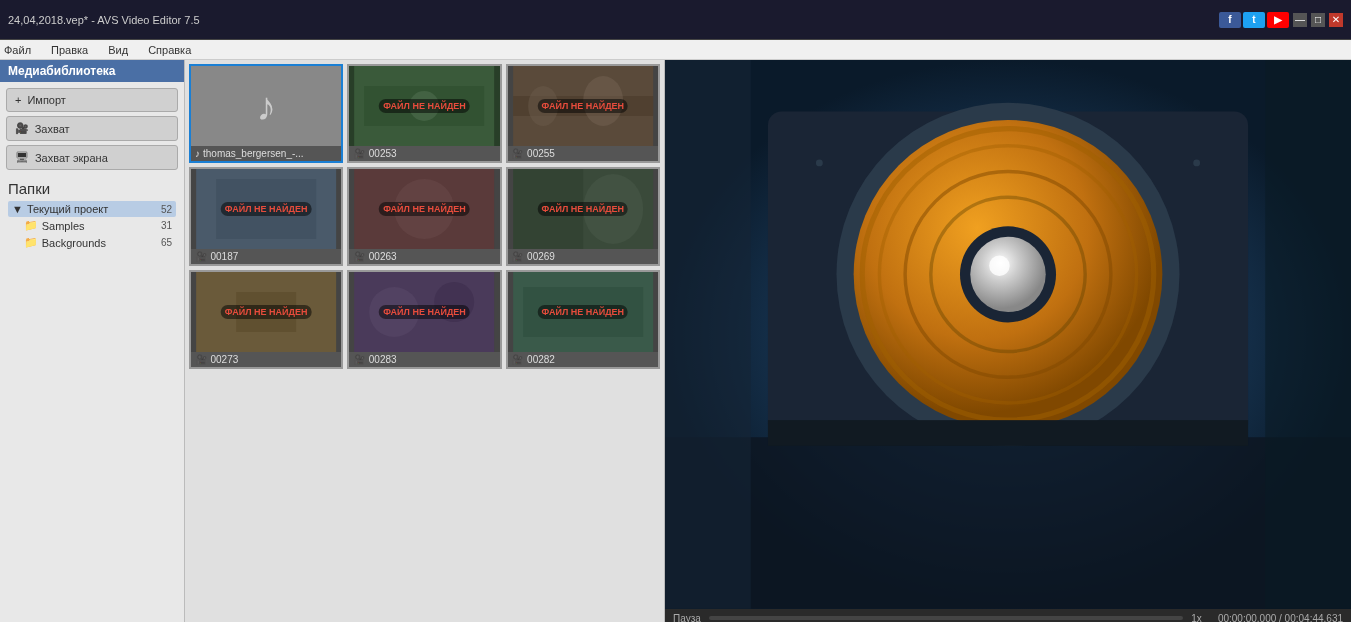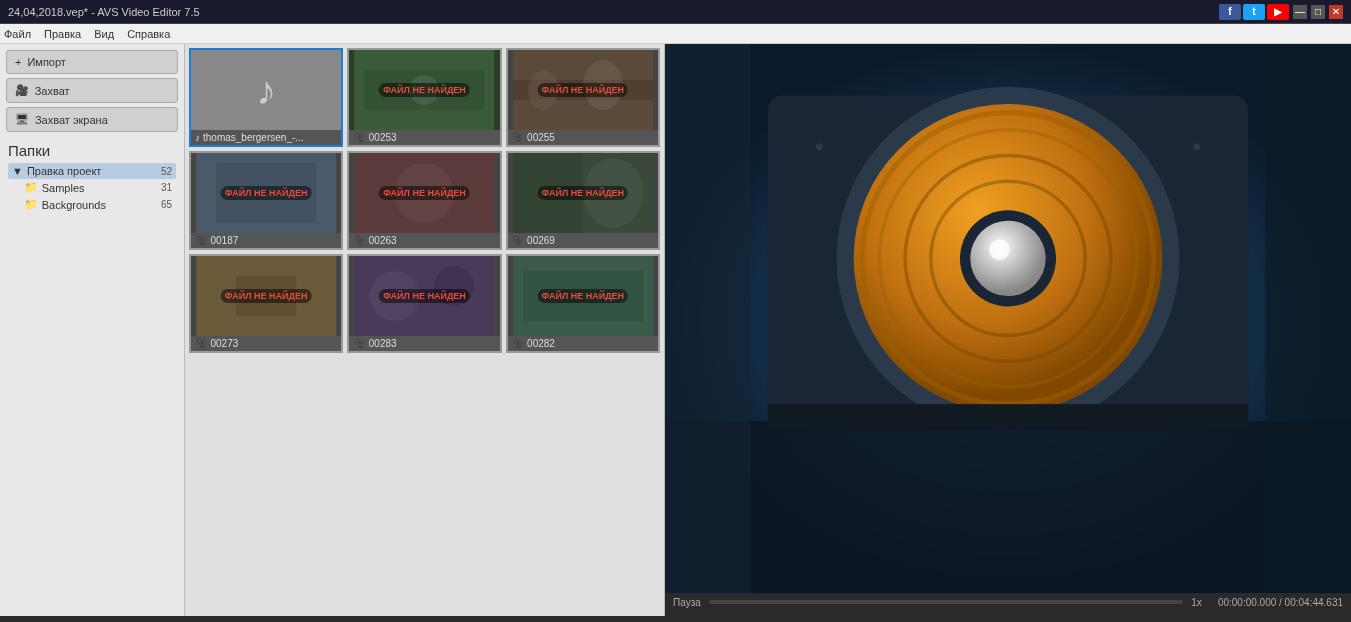--- a/index.html
+++ b/index.html
@@ -1,33 +1,33 @@
 <!DOCTYPE html>
 <html><head>
   <meta charset="utf-8">
   <style>
     * { box-sizing: border-box; margin: 0; padding: 0; }
     body { font-family: 'Segoe UI', Tahoma, Arial, sans-serif; font-size: 12px; background: #2b2b2b; color: #fff; overflow: hidden; width: 1351px; height: 622px; }
     
     
-    #titlebar { background: #1a1a2e; height: 24px; display: flex; align-items: center; justify-content: space-between; padding: 4px 8px; border-bottom: 1px solid #444; }
+    #titlebar { background: #1a1a2e; height: 40px; display: flex; align-items: center; justify-content: space-between; padding: 4px 8px; border-bottom: 1px solid #444; }
     #titlebar .title { color: #ccc; font-size: 11px; }
     #titlebar .controls { display: flex; gap: 4px; align-items: center; }
     #titlebar .win-btn { width: 14px; height: 14px; border: none; cursor: pointer; font-size: 10px; display: flex; align-items: center; justify-content: center; }
     #titlebar .min-btn { background: #555; color: #fff; }
     #titlebar .max-btn { background: #555; color: #fff; }
     #titlebar .close-btn { background: #c0392b; color: #fff; }
     #titlebar .social { display: flex; gap: 2px; }
     #titlebar .social span { width: 22px; height: 16px; display: flex; align-items: center; justify-content: center; font-size: 10px; font-weight: bold; border-radius: 2px; }
     .fb { background: #3b5998; color: #fff; }
     .tw { background: #1da1f2; color: #fff; }
     .yt { background: #ff0000; color: #fff; }
     
     
-    #menubar { background: #f0f0f0; height: 20px; display: flex; align-items: center; padding: 0 4px; gap: 13px; border-bottom: 1px solid #ccc; }
+    #menubar { background: #f0f0f0; height: 20px; display: flex; align-items: center; padding: 0 4px; gap: 20px; border-bottom: 1px solid #ccc; }
     #menubar span { color: #333; font-size: 11px; cursor: pointer; }
     
     
     #sidebar { width: 185px; background: #e8e8e8; border-right: 1px solid #bbb; display: flex; flex-direction: column; }
     #sidebar-header { background: #4a6fa5; color: #fff; padding: 4px 8px; font-size: 12px; font-weight: bold; }
     #sidebar-buttons { display: flex; flex-direction: column; gap: 4px; padding: 6px; }
     .sidebar-btn { background: #d0d0d0; border: 1px solid #aaa; border-radius: 3px; padding: 5px 8px; cursor: pointer; display: flex; align-items: center; gap: 6px; font-size: 11px; color: #333; }
     #sidebar-folders { padding: 4px 8px; }
     #sidebar-folders-header { color: #333; font-size: 15px; font-weight: normal; margin-bottom: 4px; }
     .folder-item { display: flex; align-items: center; justify-content: space-between; padding: 2px 4px; cursor: pointer; border-radius: 2px; }
@@ -93,40 +93,41 @@
   <span>Файл</span>
   <span>Правка</span>
   <span>Вид</span>
   <span>Справка</span>
 </div>
 
 <div id="main-content">
   <div id="upper-section">
 
     <div id="sidebar">
+      <div id="sidebar-header">Медиабиблиотека</div>
       <div id="sidebar-buttons">
         <button class="sidebar-btn">
           <span>+</span>
           <span>Импорт</span>
         </button>
         <button class="sidebar-btn">
           <span>🎥</span>
           <span>Захват</span>
         </button>
         <button class="sidebar-btn">
           <span>🖥</span>
           <span>Захват экрана</span>
         </button>
       </div>
       <div id="sidebar-folders">
         <div id="sidebar-folders-header">Папки</div>
         <div class="folder-item active">
           <span class="folder-name">
             <span>▼</span>
-            <span>Правка проект</span>
+            <span>Текущий проект</span>
           </span>
           <span class="folder-count">52</span>
         </div>
         <div class="folder-item" style="padding-left:16px;">
           <span class="folder-name">
             <span>📁</span>
             <span>Samples</span>
           </span>
           <span class="folder-count">31</span>
         </div>

